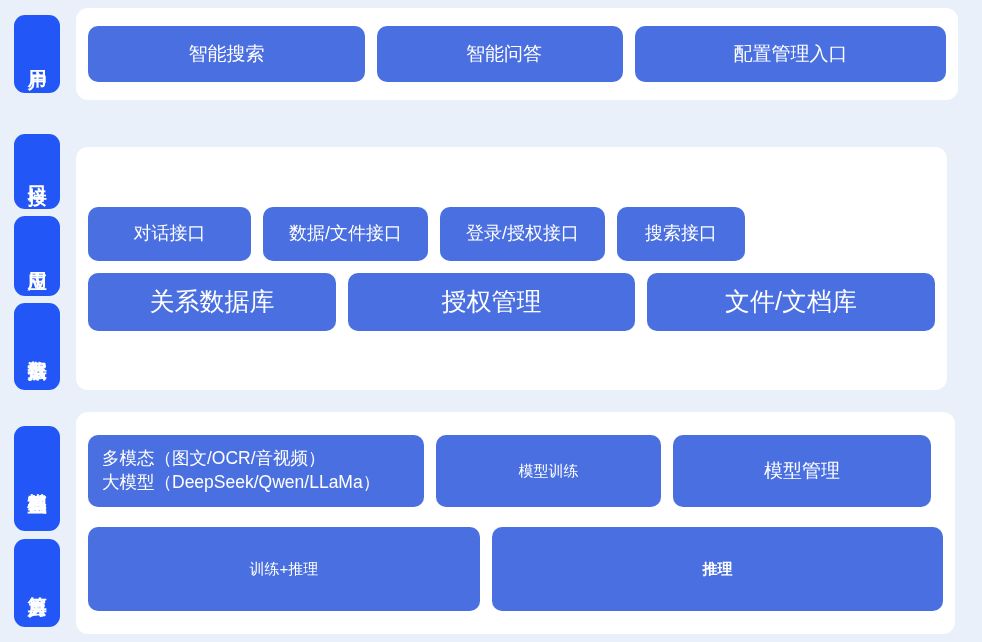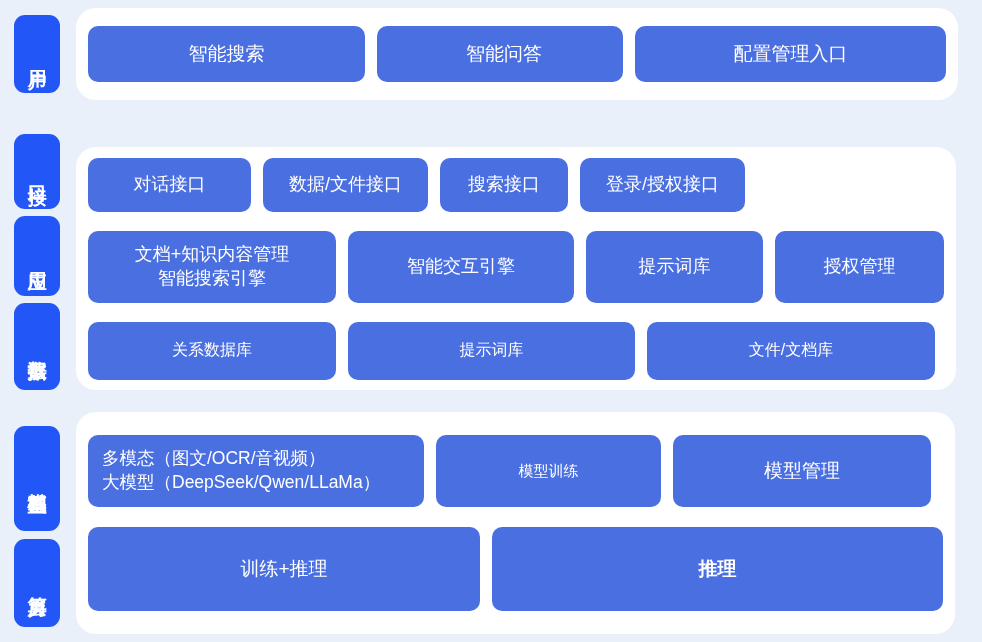--- a/index.html
+++ b/index.html
@@ -58,21 +58,21 @@
     writing-mode: vertical-rl;
     text-orientation: upright;
     box-sizing: border-box;
     padding: 6px 0;
   }
 
   
   .panel {
     flex: 1 1 auto;
     background: #ffffff;
-    border-radius: 20px;
+    border-radius: 12px;
     margin: 0 8px 0 10px;
     padding: 10px 12px;
     box-sizing: border-box;
     display: flex;
     flex-direction: column;
     justify-content: center;
     gap: 9px;
   }
 
   .row {
@@ -106,35 +106,35 @@
   #band-user .card.c1 { flex: 0 0 277px; }
   #band-user .card.c2 { flex: 0 0 246px; padding-left: 16px; }
   #band-user .card.c3 { flex: 0 0 311px; }
 
   
   #band-mid { top: 124px; height: 266px; }
   #band-mid .label-col { justify-content: flex-start; padding-top: 10px; gap: 7px; }
   #band-mid .vlabel.l1 { height: 76px; }
   #band-mid .vlabel.l2 { height: 80px; }
   #band-mid .vlabel.l3 { height: 88px; }
-  #band-mid .panel { padding: 14px 12px; gap: 19px; margin-top: 23px; }
+  #band-mid .panel { padding: 14px 12px; gap: 12px; margin-top: 23px; }
   #band-mid .row.r1 .card { height: 54px; font-size: 18px; }
   #band-mid .row.r1 .card.i1 { flex: 0 0 163px; }
   #band-mid .row.r1 .card.i2 { flex: 0 0 178px; }
   #band-mid .row.r1 .card.i3 { flex: 0 0 165px; }
   #band-mid .row.r1 .card.i4 { flex: 0 0 128px; }
   #band-mid .row.r1 .card.i5 { flex: 0 0 165px; }
 
   #band-mid .row.r2 .card { height: 72px; font-size: 18px; }
   #band-mid .row.r2 .card.a1 { flex: 0 0 248px; }
   #band-mid .row.r2 .card.a2 { flex: 0 0 226px; }
   #band-mid .row.r2 .card.a3 { flex: 0 0 177px; }
   #band-mid .row.r2 .card.a4 { flex: 0 0 169px; }
 
-  #band-mid .row.r3 .card { height: 58px; font-size: 16px; }
+  #band-mid .row.r3 .card { height: 58px; font-size: 25px; }
   #band-mid .row.r3 .card.d1 { flex: 0 0 248px; }
   #band-mid .row.r3 .card.d2 { flex: 0 0 287px; }
   #band-mid .row.r3 .card.d3 { flex: 0 0 288px; }
 
   
   #band-base { top: 412px; height: 222px; }
   #band-base .label-col { justify-content: flex-start; padding-top: 14px; gap: 8px; }
   #band-base .vlabel.b1 { height: 105px; }
   #band-base .vlabel.b2 { height: 88px; }
   #band-base .panel { padding: 14px 12px; gap: 20px; }
@@ -144,21 +144,21 @@
     flex: 0 0 336px;
     font-size: 17.5px;
     justify-content: flex-start;
     text-align: left;
     padding-left: 14px;
     line-height: 1.35;
   }
   #band-base .row.rb1 .card.m2 { flex: 0 0 225px; font-size: 15px; }
   #band-base .row.rb1 .card.m3 { flex: 0 0 258px; font-size: 19px; }
 
-  #band-base .row.rb2 .card { height: 84px; font-size: 19px; }
+  #band-base .row.rb2 .card { height: 84px; font-size: 15px; }
   #band-base .row.rb2 .card.p1 { flex: 0 0 392px; }
   #band-base .row.rb2 .card.p2 { flex: 0 0 451px; font-weight: bold; }
 </style>
 </head>
 <body>
 
 <div class="diagram">
 
   <div class="band" id="band-user">
     <div class="label-col">
@@ -176,33 +176,26 @@
   <div class="band" id="band-mid">
     <div class="label-col">
       <div class="vlabel l1">接口</div>
       <div class="vlabel l2">应用</div>
       <div class="vlabel l3">数据层</div>
     </div>
     <div class="panel">
       <div class="row r1">
         <div class="card i1">对话接口</div>
         <div class="card i3">数据/文件接口</div>
+        <div class="card i5">登录/授权接口</div>
         <div class="card i4">搜索接口</div>
-        <div class="card i5">登录/授权接口</div>
-      </div>
-      <div class="row r2">
-        <div class="card a1">文档+知识内容管理
-智能搜索引擎</div>
-        <div class="card a2">智能交互引擎</div>
-        <div class="card a3">提示词库</div>
-        <div class="card a4">授权管理</div>
       </div>
       <div class="row r3">
         <div class="card d1">关系数据库</div>
-        <div class="card d2">提示词库</div>
+        <div class="card d2">授权管理</div>
         <div class="card d3">文件/文档库</div>
       </div>
     </div>
   </div>
 
   <div class="band" id="band-base">
     <div class="label-col">
       <div class="vlabel b1">基础模型</div>
       <div class="vlabel b2">算力层</div>
     </div>

